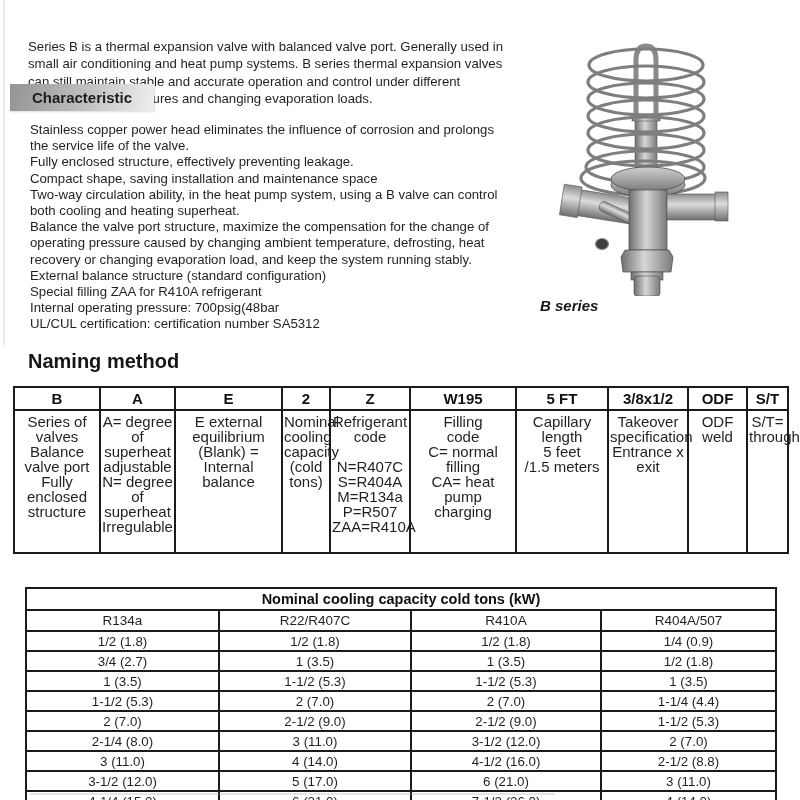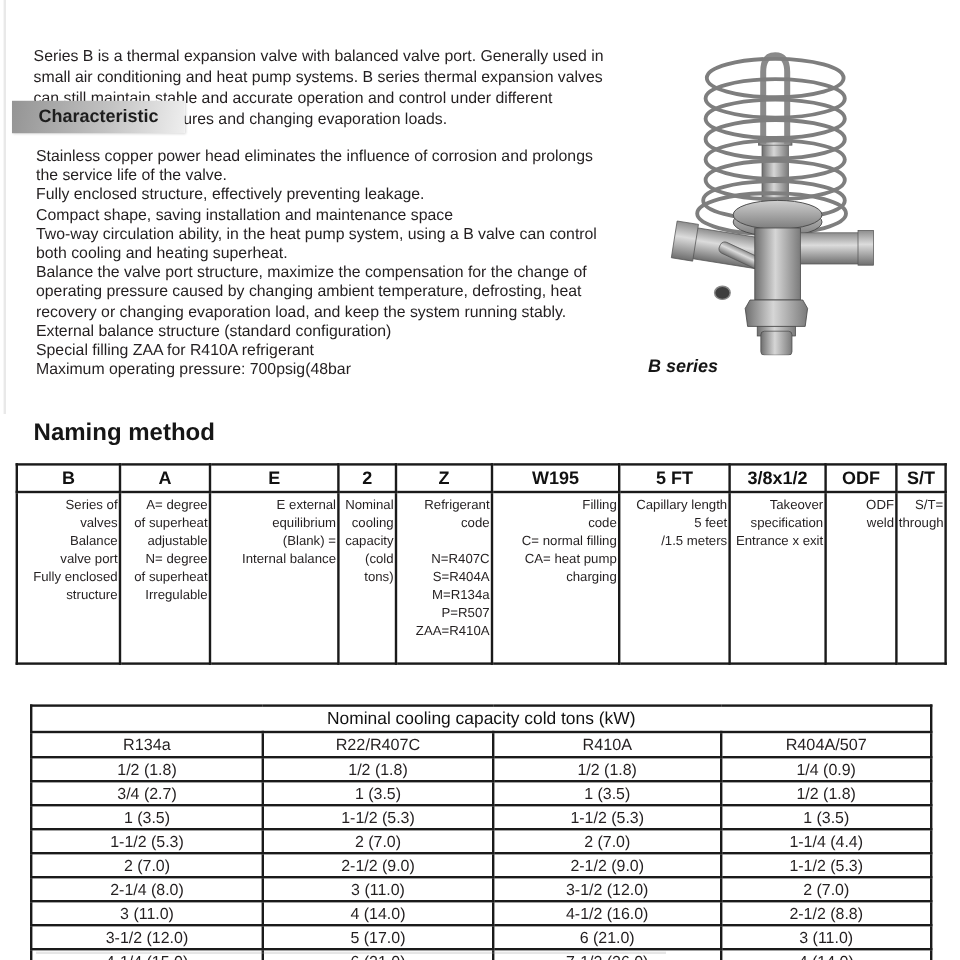--- a/index.html
+++ b/index.html
@@ -31,26 +31,26 @@
   .naming-heading{
     position:absolute;left:28px;top:350px;font-size:20px;font-weight:bold;color:#161616;
   }
   table{border-collapse:collapse;table-layout:fixed;}
   .naming-table{position:absolute;left:13px;top:386px;width:774px;}
   .naming-table th,.naming-table td{border:2px solid #1a1a1a;}
   .naming-table th{
     height:21px;font-size:15px;font-weight:bold;text-align:center;padding:0;color:#111;
   }
   .naming-table td{
-    height:138px;vertical-align:top;text-align:right;
-    font-size:11px;line-height:15px;white-space:pre-line;padding:3px 1px 0 1px;
+    height:138px;vertical-align:top;text-align:center;
+    font-size:15px;line-height:15px;white-space:pre-line;padding:3px 1px 0 1px;
   }
   .capacity-table{position:absolute;left:25px;top:587px;width:750px;}
   .capacity-table th,.capacity-table td{border:2px solid #1a1a1a;text-align:center;padding:0;}
-  .capacity-title{height:20px;font-size:14.5px;font-weight:normal;color:#111;}
+  .capacity-title{height:20px;font-size:14.5px;font-weight:bold;color:#111;}
   .capacity-table th.colhead{height:19px;font-size:13.5px;font-weight:normal;}
   .capacity-table td.val{height:18px;font-size:13.3px;}
   .scan-artifact{position:absolute;left:30px;top:793px;width:525px;height:2px;background:#9a9a9a;opacity:.25;}
 </style>
 </head>
 <body>
 
 <div class="page">
 
   <div class="scan-edge"></div>
@@ -67,21 +67,22 @@
 the service life of the valve.</div>
       <div class="char-item">Fully enclosed structure, effectively preventing leakage.</div>
       <div class="char-item">Compact shape, saving installation and maintenance space</div>
       <div class="char-item">Two-way circulation ability, in the heat pump system, using a B valve can control
 both cooling and heating superheat.</div>
       <div class="char-item">Balance the valve port structure, maximize the compensation for the change of
 operating pressure caused by changing ambient temperature, defrosting, heat
 recovery or changing evaporation load, and keep the system running stably.</div>
       <div class="char-item">External balance structure (standard configuration)</div>
       <div class="char-item">Special filling ZAA for R410A refrigerant</div>
-      <div class="char-item">Maximum operating pressure: 700psig(48bar</div>
+      <div class="char-item">Internal operating pressure: 700psig(48bar</div>
+      <div class="char-item">UL/CUL certification: certification number SA5312</div>
     </div>
 
   <svg class="valve-svg" width="230" height="276" viewBox="0 0 230 276" xmlns="http://www.w3.org/2000/svg">
     <defs>
       <linearGradient id="metH" x1="0" y1="0" x2="1" y2="0">
         <stop offset="0" stop-color="#6e6e6e"></stop>
           <stop offset="0.45" stop-color="#d6d6d6"></stop>
           <stop offset="1" stop-color="#7a7a7a"></stop>
       </linearGradient>
       <linearGradient id="pipeV" x1="0" y1="0" x2="0" y2="1">

